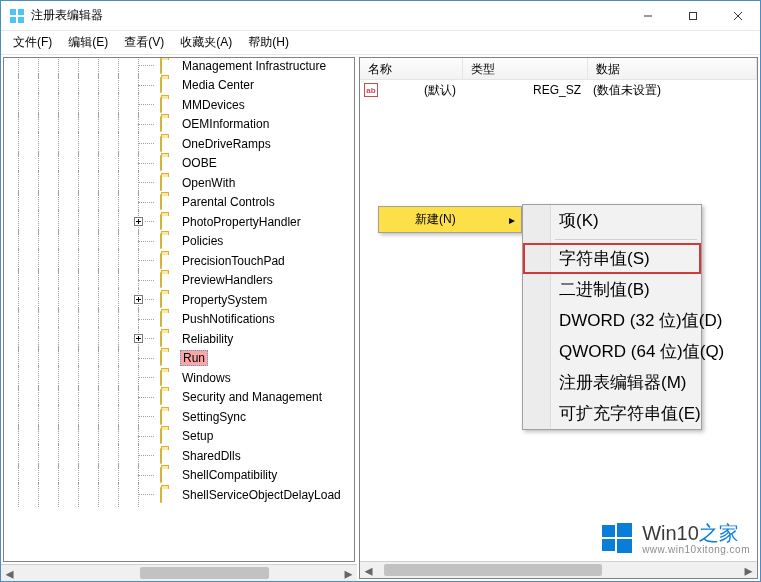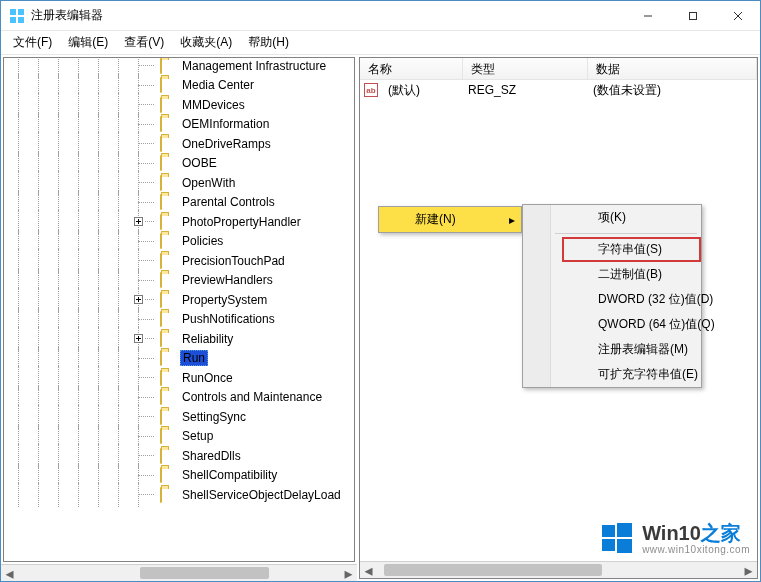--- a/index.html
+++ b/index.html
@@ -11,58 +11,58 @@
 .winbtns { display: flex; height: 100%; }
 .winbtn { width: 45px; display: flex; align-items: center; justify-content: center; color: #333; font-size: 11px; }
 .winbtn svg { width: 10px; height: 10px; }
 .menubar { height: 24px; display: flex; align-items: center; padding: 0 4px; border-bottom: 1px solid #e8e8e8; }
 .menuitem { font-size: 12px; padding: 2px 8px; color: #000; }
 .content { flex: 1; display: flex; min-height: 0; }
 .tree-pane { width: 356px; border-right: 0; position: relative; display: flex; flex-direction: column; }
 .tree-wrap { flex: 1; overflow: hidden; border: 1px solid #828282; margin: 2px 2px 2px 2px; background: #fff; position: relative; }
 .tree { position: absolute; left: 0; top: -2px; width: 100%; }
 .tree-row { display: flex; align-items: center; height: 19.5px; font-size: 12px; white-space: nowrap; position: relative; }
-.tree-row.sel .label { background: #1d4ed8; border: 1px dotted #5a9bd4; padding: 0 2px; }
+.tree-row.sel .label { background: #fca5a5; border: 1px dotted #5a9bd4; padding: 0 2px; }
 .label { padding: 0 2px; }
 .indent-lines { position: relative; width: 156px; height: 100%; flex-shrink: 0; }
 .vlines { position: absolute; left: 0; top: 0; bottom: 0; width: 100%; }
 .vl { position: absolute; top: -2px; bottom: -2px; border-left: 1px dotted #a0a0a0; }
 .hconn { position: absolute; top: 9px; height: 0; border-top: 1px dotted #a0a0a0; }
 .expander { width: 11px; height: 11px; display: inline-flex; align-items: center; justify-content: center; position: absolute; background: #fff; }
 .expander svg { width: 9px; height: 9px; }
 .folder { width: 16px; height: 14px; margin-right: 4px; flex-shrink: 0; }
 .folder-shape { width: 16px; height: 12px; background: #ffe79c; border: 1px solid #d6b23a; border-radius: 1px; position: relative; }
 .folder-shape::before { content: ""; position: absolute; top: -3px; left: 0; width: 6px; height: 3px; background: #ffe79c; border: 1px solid #d6b23a; border-bottom: none; border-radius: 1px 1px 0 0; }
 .folder.open .folder-shape { background: linear-gradient(180deg,#fff3c4,#ffe79c); }
 .hsb { height: 17px; background: #f0f0f0; border-top: 1px solid #d0d0d0; display: flex; align-items: center; }
 .hsb-track { flex: 1; height: 100%; position: relative; }
 .hsb-thumb { position: absolute; top: 2px; height: 12px; background: #c2c2c2; border-radius: 2px; }
 .hsb-arrow { width: 17px; height: 17px; display: flex; align-items: center; justify-content: center; color: #666; }
 .list-pane { flex: 1; display: flex; flex-direction: column; margin: 2px 2px 2px 2px; border: 1px solid #828282; background: #fff; position: relative; }
 .list-header { display: flex; height: 22px; background: #fff; border-bottom: 1px solid #e5e5e5; font-size: 12px; }
 .lh-col { padding: 3px 8px; border-right: 1px solid #e5e5e5; background: linear-gradient(#fdfdfd,#f2f2f2); }
 .list-body { flex: 1; position: relative; }
-.list-row { display: flex; align-items: center; height: 20px; font-size: 12px; padding-left: 4px; }
+.list-row { display: flex; align-items: center; height: 20px; font-size: 12px; padding-left: 4px; text-align: right; }
 .list-cell { overflow: hidden; text-overflow: ellipsis; white-space: nowrap; padding: 0 6px; }
 .reg-icon { width: 14px; height: 14px; margin-right: 4px; flex-shrink: 0; background: #fff; border: 1px solid #c05050; display: flex; align-items: center; justify-content: center; font-size: 8px; color: #c05050; font-weight: bold; }
 .ctx-menu { position: absolute; background: #f2f2f2; border: 1px solid #a0a0a0; box-shadow: 2px 2px 4px rgba(0,0,0,.25); font-size: 12px; z-index: 10; }
 .ctx-menu .bar { position: absolute; left: 0; top: 0; bottom: 0; width: 28px; background: #ececec; border-right: 1px solid #dcdcdc; }
 .ctx-item { position: relative; padding: 4px 24px 4px 36px; white-space: nowrap; }
 .ctx-item.hl { background: #fde047; }
 .ctx-item .arrow { position: absolute; right: 6px; top: 50%; transform: translateY(-50%); }
 .sub-menu { position: absolute; background: #f2f2f2; border: 1px solid #a0a0a0; box-shadow: 2px 2px 4px rgba(0,0,0,.25); z-index: 11; }
 .sub-menu .bar { position: absolute; left: 0; top: 0; bottom: 0; width: 28px; background: #ececec; border-right: 1px solid #dcdcdc; }
-.sub-item { position: relative; padding: 4px 22px 4px 36px; font-size: 12px; white-space: nowrap; margin-left: 39px; }
+.sub-item { position: relative; padding: 4px 22px 4px 36px; font-size: 17px; white-space: nowrap; }
 .sub-sep { height: 1px; background: #d0d0d0; margin: 3px 4px 3px 32px; }
 .sub-item.red { outline: 2px solid #d23a3a; outline-offset: -2px; }
 .statusbar { height: 22px; border-top: 1px solid #d8d8d8; display: flex; align-items: center; padding: 0 6px; font-size: 12px; color: #000; background: #f3f3f3; overflow: hidden; white-space: nowrap; }
 .watermark { position: absolute; right: 10px; bottom: 26px; display: flex; align-items: center; gap: 8px; pointer-events: none; opacity: .96; }
 .wm-logo { width: 34px; height: 34px; }
 .wm-text { display: flex; flex-direction: column; line-height: 1.1; }
-.wm-main { font-size: 20px; font-weight: 700; color: #333; }
+.wm-main { font-size: 20px; font-weight: 400; color: #333; }
 .wm-main .accent { color: #0078d7; }
 .wm-url { font-size: 10px; color: #888; letter-spacing: .5px; }
 .list-hsb { height: 17px; background: #f0f0f0; border-top: 1px solid #d0d0d0; display: flex; }
 </style>
 </head>
 <body>
 
 <div class="window">
 
   <div class="titlebar">
@@ -391,37 +391,37 @@
                   <span class="vl" style="left: 34px;"></span>
                   <span class="vl" style="left: 54px;"></span>
                   <span class="vl" style="left: 74px;"></span>
                   <span class="vl" style="left: 94px;"></span>
                   <span class="vl" style="left: 114px;"></span>
                   <span class="vl" style="left: 134px;"></span>
                   <span class="hconn" style="left: 134px; width: 16px;"></span>
                 </span>
               </span>
               <span class="folder"><span class="folder-shape"></span></span>
-              <span class="label">RunOnce</span>
-            </div>
-            <div class="tree-row">
-              <span class="indent-lines">
-                <span class="vlines">
-                  <span class="vl" style="left: 14px;"></span>
-                  <span class="vl" style="left: 34px;"></span>
-                  <span class="vl" style="left: 54px;"></span>
-                  <span class="vl" style="left: 74px;"></span>
-                  <span class="vl" style="left: 94px;"></span>
-                  <span class="vl" style="left: 114px;"></span>
-                  <span class="vl" style="left: 134px;"></span>
-                  <span class="hconn" style="left: 134px; width: 16px;"></span>
-                </span>
-              </span>
-              <span class="folder"><span class="folder-shape"></span></span>
-              <span class="label">Controls and Maintenance</span>
+              <span class="label">Windows</span>
+            </div>
+            <div class="tree-row">
+              <span class="indent-lines">
+                <span class="vlines">
+                  <span class="vl" style="left: 14px;"></span>
+                  <span class="vl" style="left: 34px;"></span>
+                  <span class="vl" style="left: 54px;"></span>
+                  <span class="vl" style="left: 74px;"></span>
+                  <span class="vl" style="left: 94px;"></span>
+                  <span class="vl" style="left: 114px;"></span>
+                  <span class="vl" style="left: 134px;"></span>
+                  <span class="hconn" style="left: 134px; width: 16px;"></span>
+                </span>
+              </span>
+              <span class="folder"><span class="folder-shape"></span></span>
+              <span class="label">Security and Management</span>
             </div>
             <div class="tree-row">
               <span class="indent-lines">
                 <span class="vlines">
                   <span class="vl" style="left: 14px;"></span>
                   <span class="vl" style="left: 34px;"></span>
                   <span class="vl" style="left: 54px;"></span>
                   <span class="vl" style="left: 74px;"></span>
                   <span class="vl" style="left: 94px;"></span>
                   <span class="vl" style="left: 114px;"></span>

